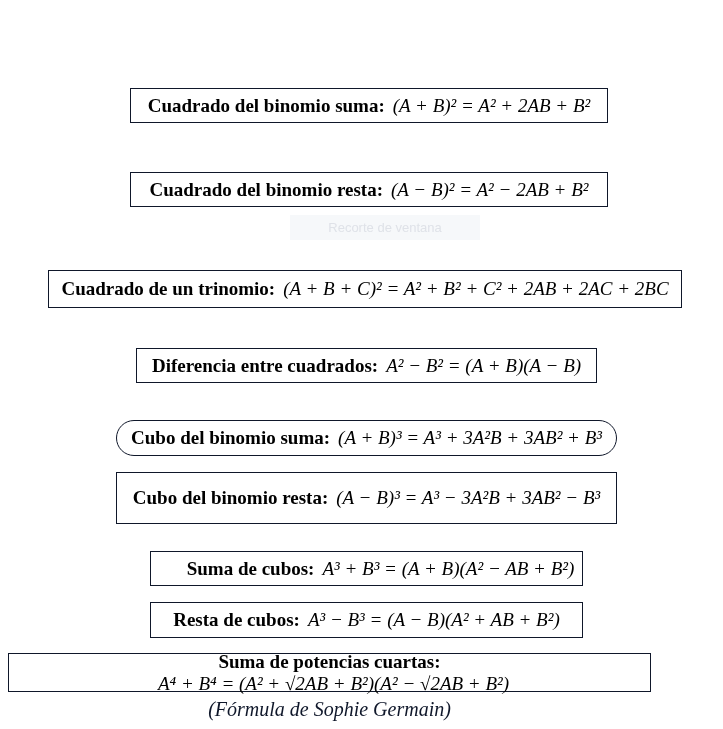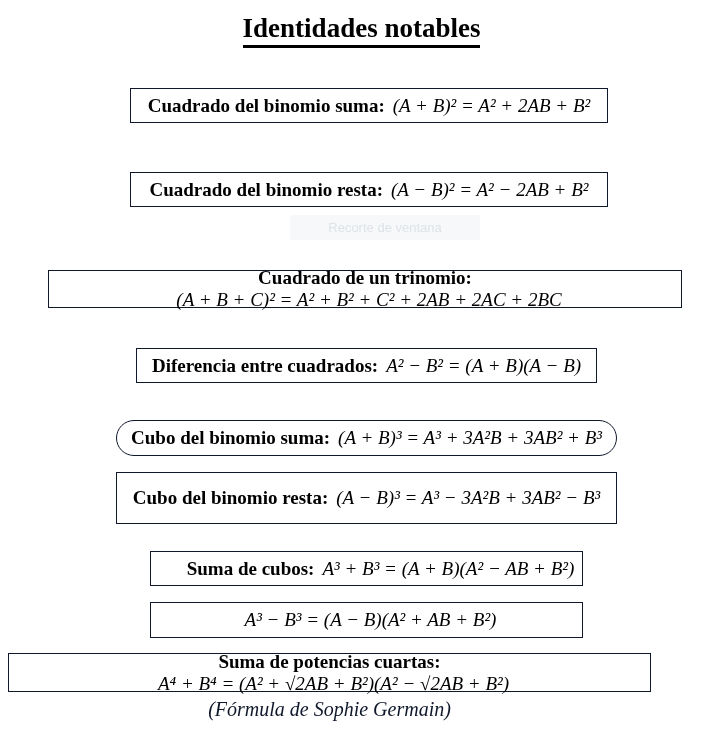--- a/index.html
+++ b/index.html
@@ -60,21 +60,21 @@
     font-weight: bold;
     font-size: 19px;
   }
   .fbox .frm {
     font-style: italic;
     font-size: 19px;
     margin-left: 8px;
   }
   .b0 { left: 130px; top:  88px; width: 478px; height: 35px; }
   .b1 { left: 130px; top: 172px; width: 478px; height: 35px; }
-  .b2 { left:  48px; top: 270px; width: 634px; height: 38px; flex-direction: column; }
+  .b2 { left:  48px; top: 270px; width: 634px; height: 38px; }
   .b3 { left: 136px; top: 348px; width: 461px; height: 35px; }
   .b4 { left: 116px; top: 420px; width: 501px; height: 36px; border-radius: 18px; }
   .b5 { left: 116px; top: 472px; width: 501px; height: 52px; }
   .b6 { left: 150px; top: 551px; width: 433px; height: 35px; padding-left: 28px; }
   .b7 { left: 150px; top: 602px; width: 433px; height: 36px; }
   .b8 { left:   8px; top: 653px; width: 643px; height: 39px; flex-direction: column; }
   .footer-note {
     position: absolute;
     left: 8px;
     top: 698px;
@@ -83,23 +83,20 @@
     font-style: italic;
     font-size: 20px;
     color: #0f172a;
   }
 </style>
 </head>
 <body>
 
 <div class="page">
 
-  <div class="title-wrap">
-    <span class="title">Identidades notables</span>
-  </div>
 
   <div class="fbox b0">
     <span class="lbl">Cuadrado del binomio suma:</span>
     <span class="frm">(A + B)² = A² + 2AB + B²</span>
   </div>
 
   <div class="fbox b1">
     <span class="lbl">Cuadrado del binomio resta:</span>
     <span class="frm">(A − B)² = A² − 2AB + B²</span>
   </div>
@@ -127,20 +124,21 @@
     <span class="lbl">Cubo del binomio resta:</span>
     <span class="frm">(A − B)³ = A³ − 3A²B + 3AB² − B³</span>
   </div>
 
   <div class="fbox b6">
     <span class="lbl">Suma de cubos:</span>
     <span class="frm">A³ + B³ = (A + B)(A² − AB + B²)</span>
   </div>
 
   <div class="fbox b7">
+    <span class="lbl">Resta de cubos:</span>
     <span class="frm">A³ − B³ = (A − B)(A² + AB + B²)</span>
   </div>
 
   <div class="fbox b8">
     <span class="lbl">Suma de potencias cuartas:</span>
     <span class="frm">A⁴ + B⁴ = (A² + √2AB + B²)(A² − √2AB + B²)</span>
   </div>
 
   <div class="footer-note">(Fórmula de Sophie Germain)</div>
 

